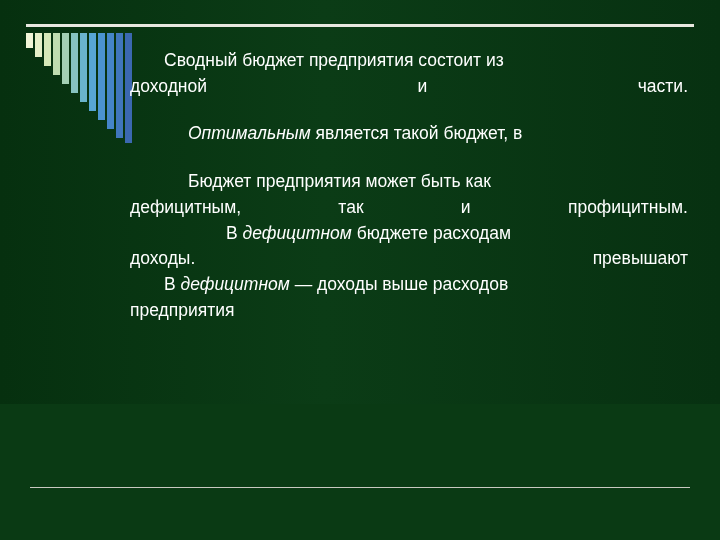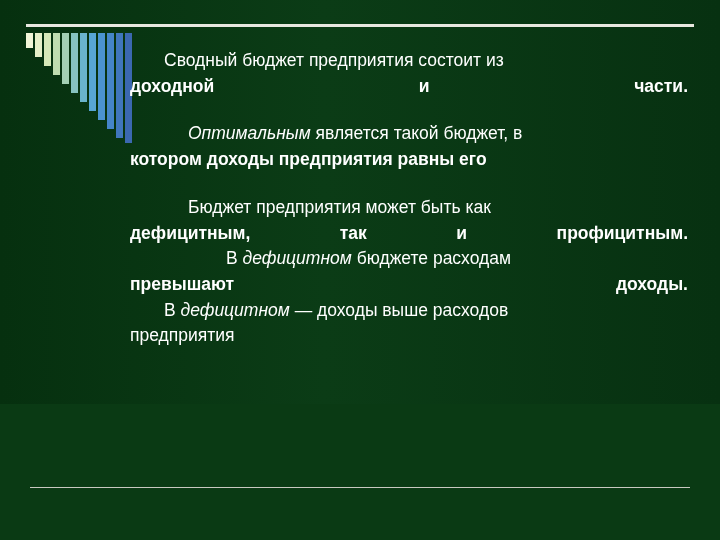--- a/index.html
+++ b/index.html
@@ -73,21 +73,20 @@
   .indent-lg {
     display: inline-block;
     width: 58px;
   }
   i {
   }
   .line-spread {
     display: flex;
     justify-content: space-between;
     width: 100%;
-    font-weight: bold;
   }
 </style>
 </head>
 <body>
 
 <div class="slide">
 
   <div class="top-rule"></div>
 
   <div class="bars" id="bars">
@@ -111,37 +110,34 @@
       <span class="indent"></span><span>Сводный бюджет предприятия состоит из</span><br>
       <span class="line-spread">
         <span>доходной</span>
         <span>и</span>
         <span>части.</span>
       </span>
     </p>
 
     <p class="para gap">
       <span class="indent-lg"></span><i>Оптимальным</i><span> является такой бюджет, в</span><br>
-      <span class="line-spread">
-        <span>котором доходы предприятия равны его</span>
-      </span>
     </p>
 
     <p class="para gap">
       <span class="indent-lg"></span><span>Бюджет предприятия может быть как</span><br>
       <span class="line-spread">
         <span>дефицитным,</span>
         <span>так</span>
         <span>и</span>
         <span>профицитным.</span>
       </span>
       <span style="display:inline-block;width:96px;"></span><span>В </span><i>дефицитном</i><span> бюджете расходам</span><br>
       <span class="line-spread">
+        <span>доходы.</span>
         <span>превышают</span>
-        <span>доходы.</span>
       </span>
       <span class="indent"></span><span>В </span><i>дефицитном</i><span> — доходы выше расходов</span><br>
       <span>предприятия</span>
     </p>
 
   </div>
 
   <div class="bottom-rule"></div>
 </div>
 

